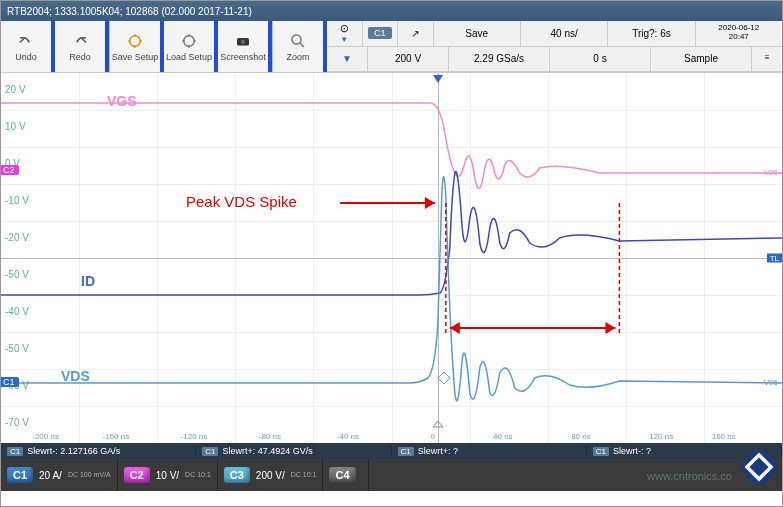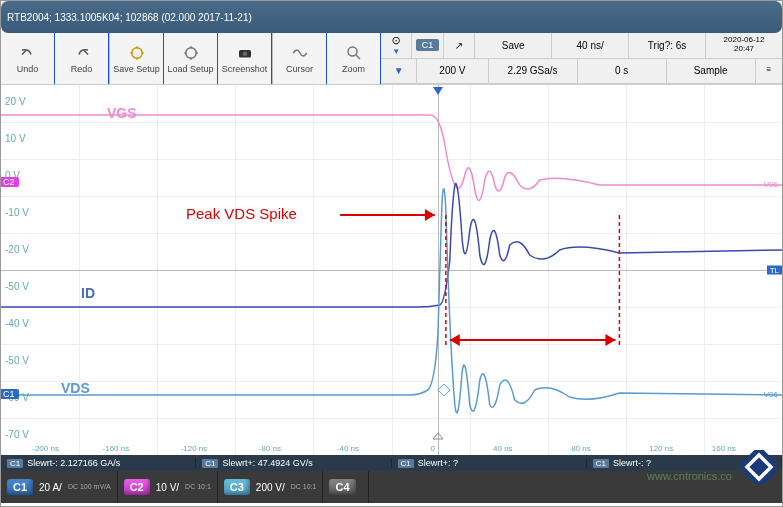--- a/index.html
+++ b/index.html
@@ -1,22 +1,22 @@
 <!DOCTYPE html>
 <html><head>
 <meta charset="utf-8">
 <style>
   * { box-sizing: border-box; margin: 0; padding: 0; }
   body { font-family: Arial, sans-serif; font-size: 11px; background: #fff; width: 783px; height: 507px; overflow: hidden; position: relative; border: 1px solid #999; }
 
-  .title-bar { background: linear-gradient(#4a6a8a, #3a5a7a); color: #fff; padding: 16px 6px; font-size: 10px; height: 16px; display:flex; align-items:center;border-radius:7px; }
+  .title-bar { background: linear-gradient(#4a6a8a, #3a5a7a); color: #fff; padding: 10px 6px; font-size: 10px; height: 16px; display:flex; align-items:center; }
 
   .top-row { display: flex; height: 52px; border-bottom: 1px solid #ccc; }
   .toolbar { display: flex; background: #f4f4f4; }
-  .tool-btn { display: flex; flex-direction: column; align-items: center; justify-content: center; width: 54px; border-right: 1px solid #1d4ed8; color: #444; cursor: pointer; }
+  .tool-btn { display: flex; flex-direction: column; align-items: center; justify-content: center; width: 54px; border-right: 4px solid #1d4ed8; color: #444; cursor: pointer; }
   .tool-btn svg { width: 18px; height: 18px; margin-bottom: 2px; }
   .tool-btn span { font-size: 9px; }
   .tool-sep { width:1px; background:#bbb; }
 
   .trigger-panel { flex:1; display:flex; flex-direction:column; }
   .trigger-row { display:flex; flex:1; border-bottom:1px solid #ccc; }
   .trigger-cell { flex:1; display:flex; align-items:center; justify-content:center; border-left:1px solid #ccc; background:#f0f0f0; font-size:10px; position:relative; }
   .trigger-cell.small { flex:0.4; justify-content:center; }
   .trigger-cell.first { border-left:none; }
   .c1-chip { background:#5a7a9a; color:#fff; padding:1px 6px; border-radius:2px; font-size:9px; }
@@ -103,26 +103,20 @@
       <span>Load Setup</span>
     </div>
     <div class="tool-btn">
       <svg viewBox="0 0 24 24">
           <rect x="4" y="8" width="16" height="10" rx="2" fill="#333"></rect>
           <circle cx="12" cy="13" r="3" fill="#666"></circle>
         </svg>
       <span>Screenshot</span>
     </div>
     <div class="tool-sep"></div>
-    <div class="tool-btn">
-      <svg viewBox="0 0 24 24">
-          <path d="M3 12 Q8 4 12 12 T21 12" fill="none" stroke="#777" stroke-width="2"></path>
-        </svg>
-      <span>Cursor</span>
-    </div>
     <div class="tool-btn">
       <svg viewBox="0 0 24 24">
           <circle cx="10" cy="10" r="6" fill="none" stroke="#777" stroke-width="2"></circle>
           <path d="M15 15l5 5" stroke="#777" stroke-width="2"></path>
         </svg>
       <span>Zoom</span>
     </div>
   </div>
 
   <div class="trigger-panel">

